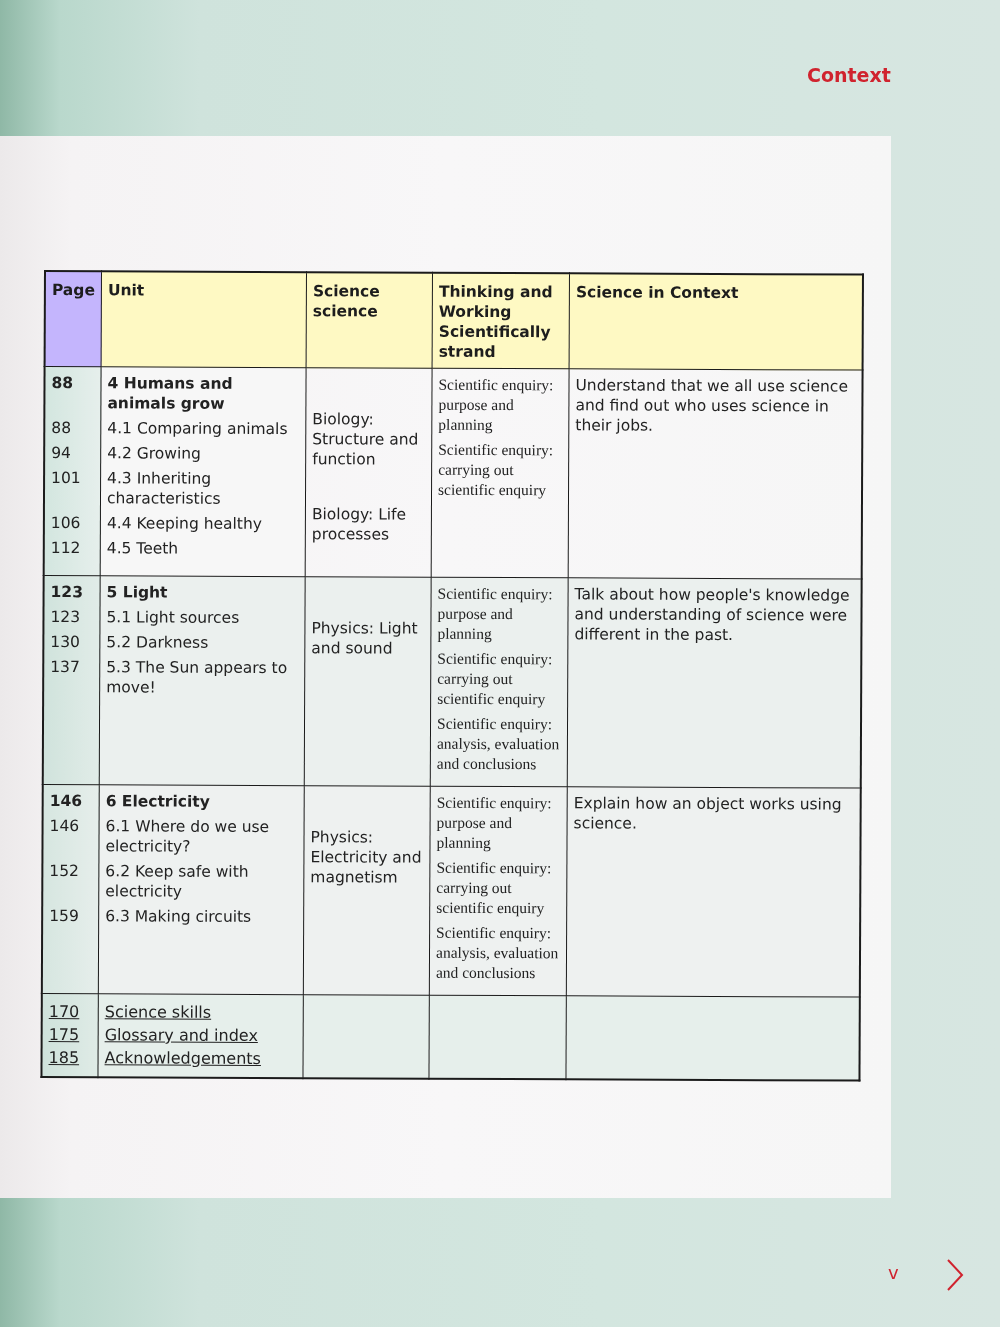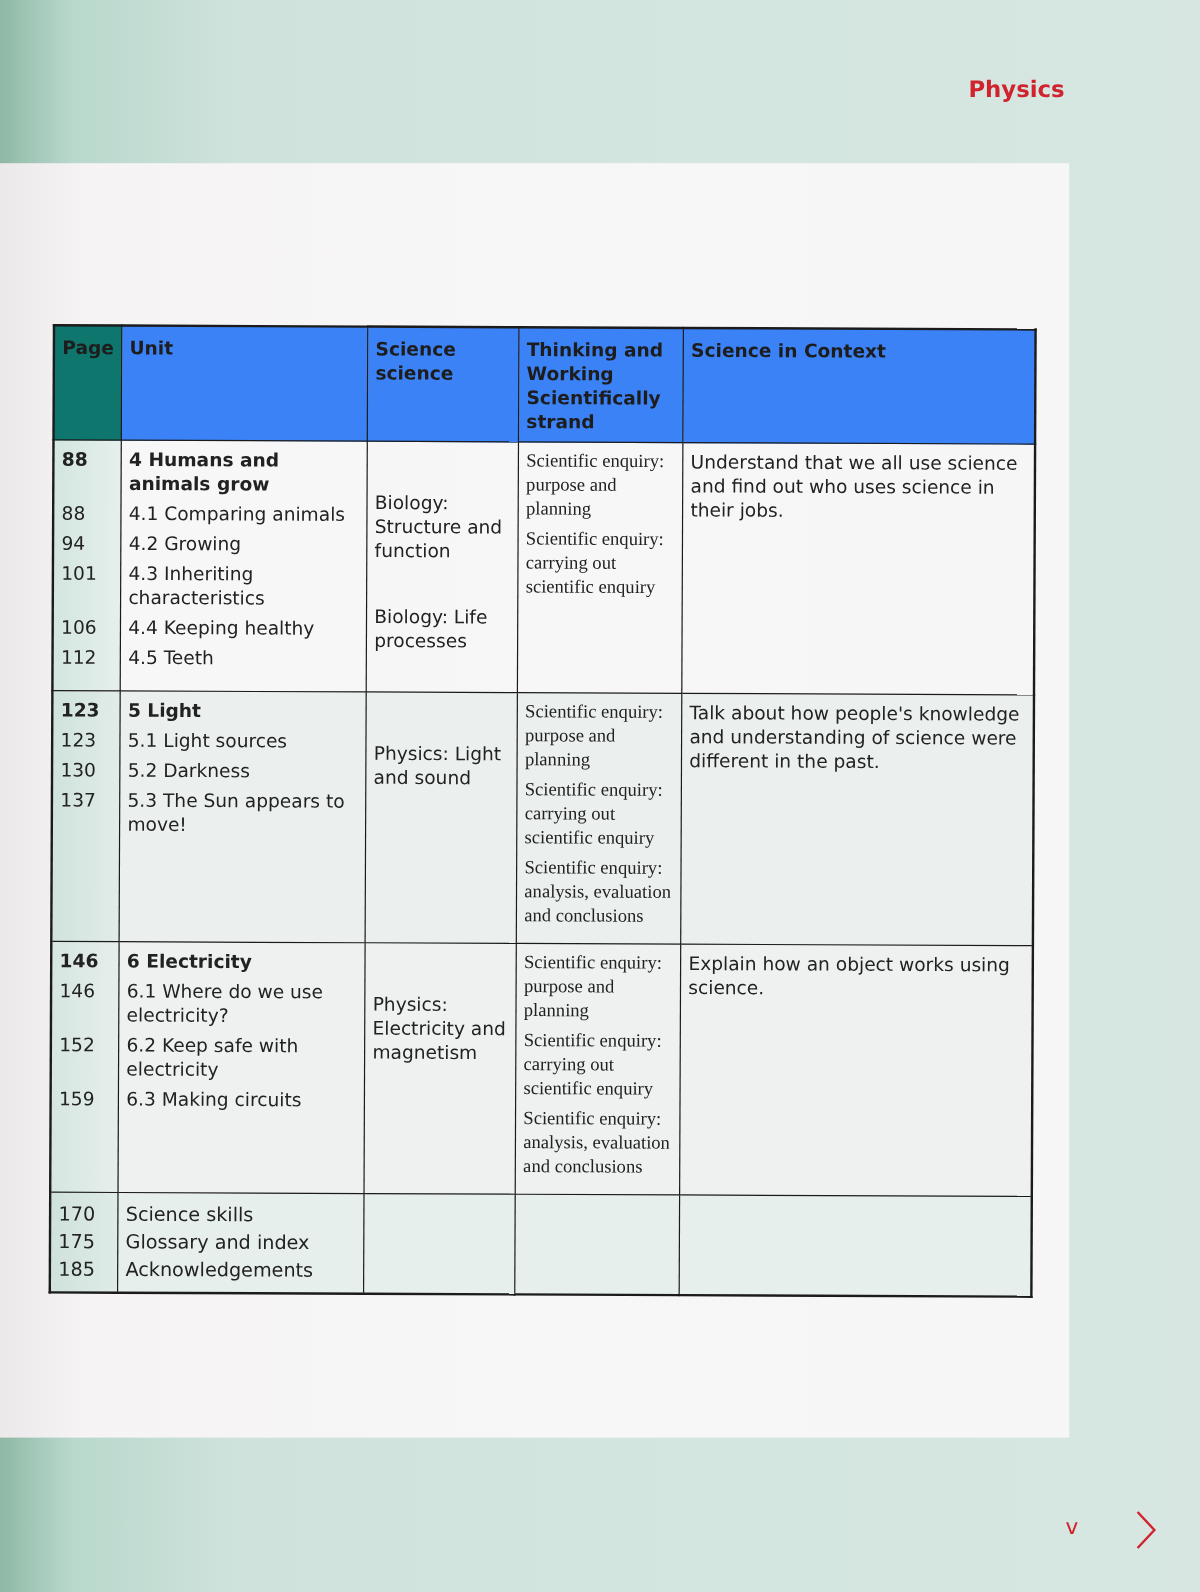--- a/index.html
+++ b/index.html
@@ -21,24 +21,24 @@
     position:absolute; left:44px; top:270px; width:820px;
     border-collapse:collapse; border:2px solid #1b1b1b;
     font-size:15.5px; color:#222; line-height:20px;
     transform: rotate(0.25deg); transform-origin: left top;
   }
   table.toc th, table.toc td {
     border:1.5px solid #1b1b1b; vertical-align:top; text-align:left;
     padding:6px 6px 6px 6px;
   }
   table.toc thead th {
-    background:#3b82f6; font-weight:bold; font-size:15.5px; color:#1d1d1d;
+    background:#fef9c3; font-weight:bold; font-size:15.5px; color:#1d1d1d;
     height:78px; padding-top:8px;
   }
-  table.toc thead th.page-h { background:#0f766e;margin-top:27px; }
+  table.toc thead th.page-h { background:#c4b5fd;margin-top:27px; }
   .col-page { width:46px; }
   .col-unit { width:205px; }
   .col-strand { width:126px; }
   .col-twss { width:137px; }
   td.page-cell {
     background: linear-gradient(90deg, #d3e6df, #e6efec);
     text-align:right; padding-right:8px;margin-left:20px;
   }
   td.unit-cell { background:#f7f7f7; }
   tr.body-row td { height:196px; }
@@ -47,33 +47,33 @@
   tr.body-row.row-elec td { background:#eef1f0; }
   tr.body-row.row-elec td.page-cell { background: linear-gradient(90deg, #d6e6e0, #e6eeeb); }
   tr.end-row td { background:#e6efeb; height:70px; }
   tr.end-row td.page-cell { background: linear-gradient(90deg, #cfe2db, #dfebe6); }
   .pline { display:block; margin-bottom:5px; }
   .pline.wrap2 { margin-bottom:25px; }
   .uline { display:block; margin-bottom:5px; }
   .bold { font-weight:bold; }
   .strand-item { display:block; margin-bottom:5px;margin-top:35px; }
   .twss-item { display:block; margin-bottom:5px;font-family:Liberation Serif, serif; }
-  .end-line { display:block; line-height:23px; font-size:16px; }
+  .end-line { display:block; line-height:23px; font-size:16px;text-decoration:underline; }
   .pagenum {
     position:absolute; left:888px; top:1262px; color:#d0232e;
     font-size:18px; font-family:"DejaVu Sans", sans-serif;
   }
   .next-icon {
     position:absolute; left:944px; top:1258px; width:22px; height:34px;
   }
 </style>
 </head>
 <body>
 
-<div class="title">Physics</div>
+<div class="title">Context</div>
 
 <div class="panel">
 </div>
 
 <table class="toc">
   <colgroup>
     <col class="col-page">
       <col class="col-unit">
       <col class="col-strand">
       <col class="col-twss">

